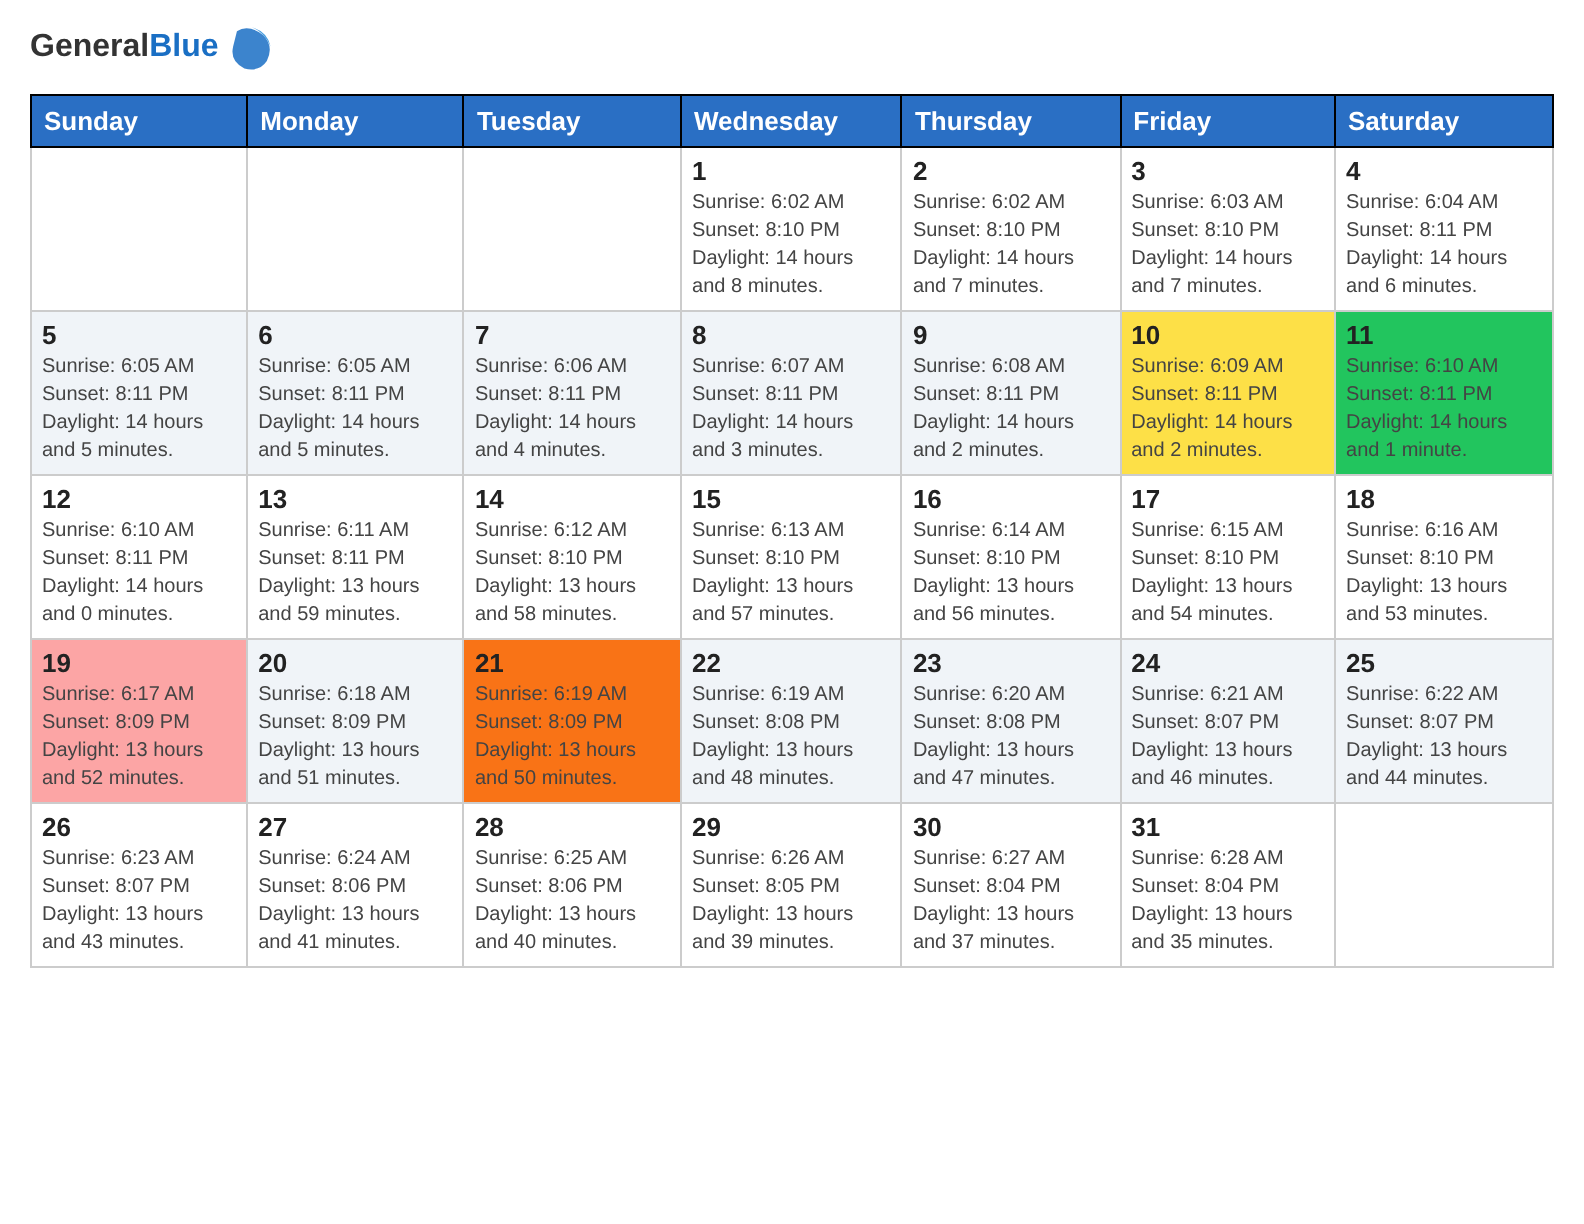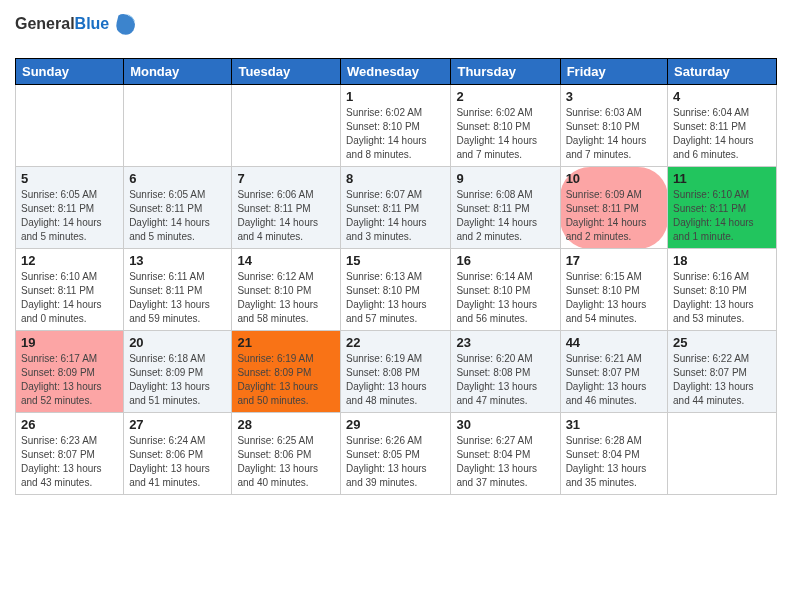--- a/index.html
+++ b/index.html
@@ -13,21 +13,21 @@
     .page {
       width: 792px;
       min-height: 612px;
       background: #fff;
       padding: 10px 15px 10px 15px;
     }
     .header {
       display: flex;
       align-items: flex-start;
       justify-content: space-between;
-      margin-bottom: 20px;
+      margin-bottom: 9px;
     }
     .logo {
       display: flex;
       align-items: center;
       gap: 0;
     }
     .logo-text {
       font-size: 16px;
       font-weight: bold;
       color: #333;
@@ -167,21 +167,21 @@
             <div class="day-info">Sunrise: 6:06 AM<br>Sunset: 8:11 PM<br>Daylight: 14 hours<br>and 4 minutes.</div>
           </td>
           <td style="background: rgb(240, 244, 248);">
             <span class="day-num">8</span>
             <div class="day-info">Sunrise: 6:07 AM<br>Sunset: 8:11 PM<br>Daylight: 14 hours<br>and 3 minutes.</div>
           </td>
           <td style="background: rgb(240, 244, 248);">
             <span class="day-num">9</span>
             <div class="day-info">Sunrise: 6:08 AM<br>Sunset: 8:11 PM<br>Daylight: 14 hours<br>and 2 minutes.</div>
           </td>
-          <td style="background: #fca5a5; border-radius: 30px;">
+          <td style="background: #fde047;">
             <span class="day-num">10</span>
             <div class="day-info">Sunrise: 6:09 AM<br>Sunset: 8:11 PM<br>Daylight: 14 hours<br>and 2 minutes.</div>
           </td>
           <td style="background: #22c55e; margin-left: 32px;">
             <span class="day-num">11</span>
             <div class="day-info">Sunrise: 6:10 AM<br>Sunset: 8:11 PM<br>Daylight: 14 hours<br>and 1 minute.</div>
           </td>
         </tr>
         <tr>
           <td>
@@ -228,21 +228,21 @@
           </td>
           <td style="background: rgb(240, 244, 248);">
             <span class="day-num">22</span>
             <div class="day-info">Sunrise: 6:19 AM<br>Sunset: 8:08 PM<br>Daylight: 13 hours<br>and 48 minutes.</div>
           </td>
           <td style="background: rgb(240, 244, 248);">
             <span class="day-num">23</span>
             <div class="day-info">Sunrise: 6:20 AM<br>Sunset: 8:08 PM<br>Daylight: 13 hours<br>and 47 minutes.</div>
           </td>
           <td style="background: rgb(240, 244, 248);">
-            <span class="day-num">44</span>
+            <span class="day-num">24</span>
             <div class="day-info">Sunrise: 6:21 AM<br>Sunset: 8:07 PM<br>Daylight: 13 hours<br>and 46 minutes.</div>
           </td>
           <td style="background: rgb(240, 244, 248);">
             <span class="day-num">25</span>
             <div class="day-info">Sunrise: 6:22 AM<br>Sunset: 8:07 PM<br>Daylight: 13 hours<br>and 44 minutes.</div>
           </td>
         </tr>
         <tr>
           <td>
             <span class="day-num">26</span>

